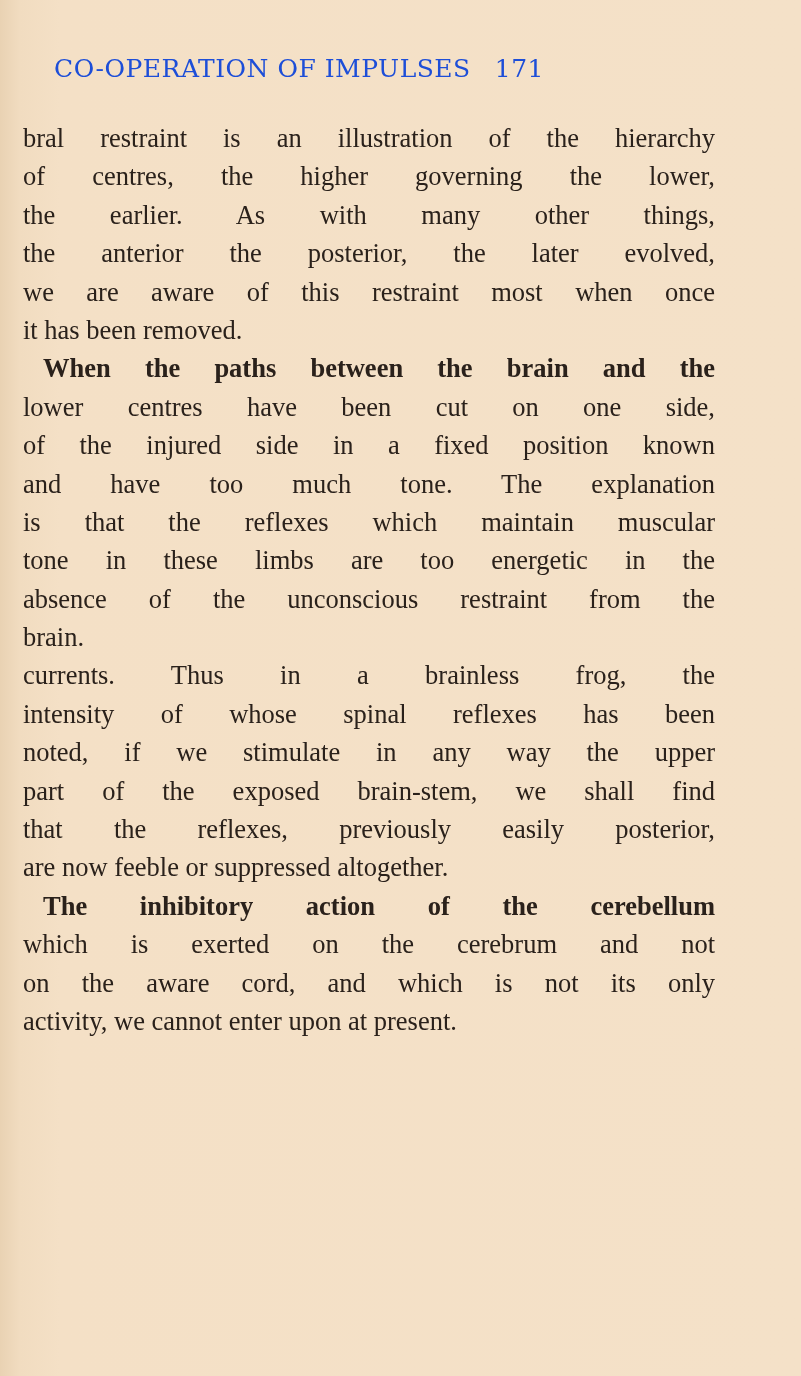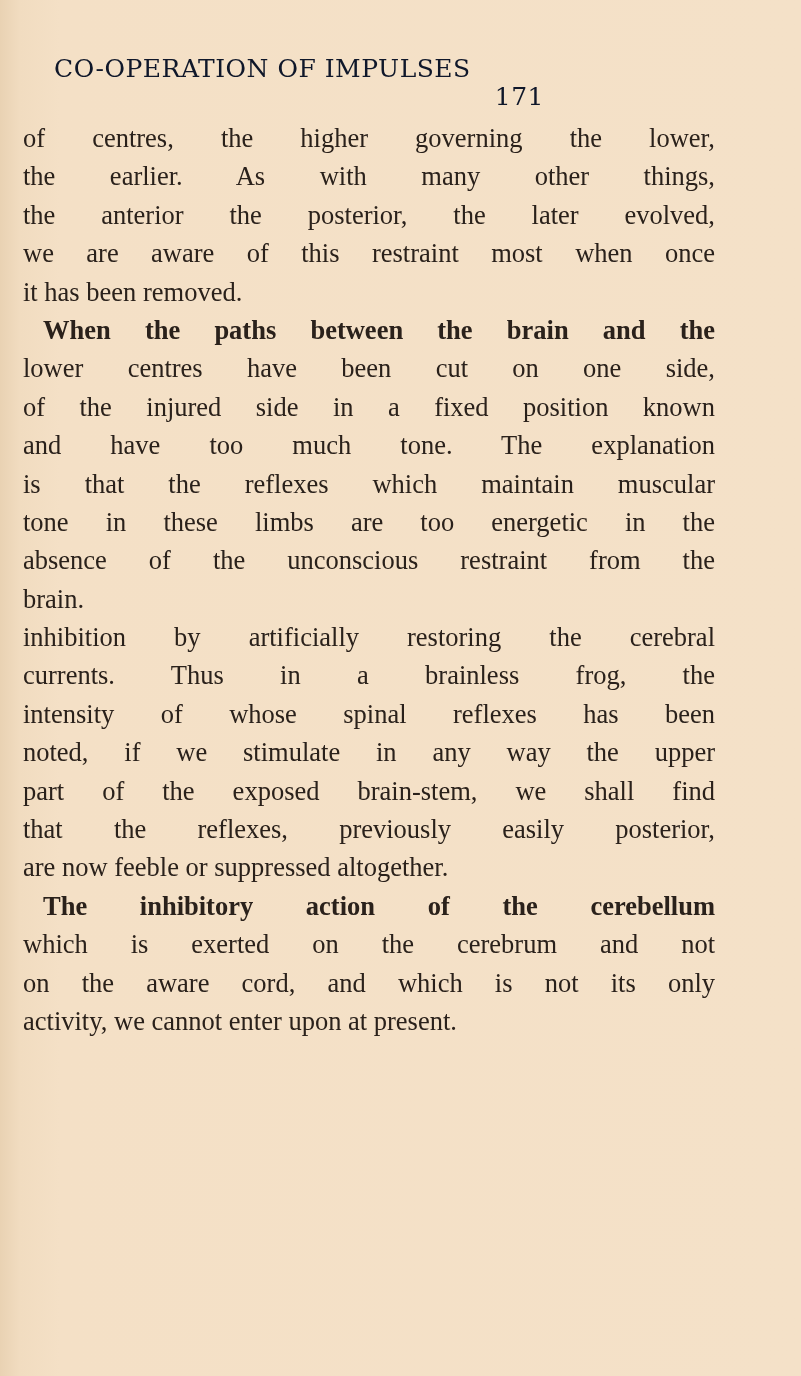--- a/index.html
+++ b/index.html
@@ -21,33 +21,32 @@
       width: 801px;
       height: 1376px;
     }
     .running-head {
       position: absolute;
       top: 54px;
       left: 54px;
       width: 396px;
       font-family: "DejaVu Serif", serif;
       font-size: 25px;
-      color: #0f172a;
+      color: #1d4ed8;
       letter-spacing: 0.5px;
       white-space: nowrap;
       display: flex;
       justify-content: space-between;
     }
     .running-title {
       display: inline-block;
     }
     .page-number {
       display: inline-block;
       margin-left: 24px;
-      margin-top: 28px;
     }
     .body-text {
       position: absolute;
       top: 119px;
       left: 23px;
       width: 692px;
       font-family: "Liberation Serif", serif;
       font-size: 26.5px;
       line-height: 38.4px;
       color: #2a211b;
@@ -72,40 +71,40 @@
 
 <div class="page">
   <div class="running-head">
     <span class="running-title">CO-OPERATION OF IMPULSES</span>
     <span class="page-number">171</span>
   </div>
 
   <div class="body-text">
 
     <div>
+      <span class="line">bral restraint is an illustration of the hierarchy</span>
       <span class="line">of centres, the higher governing the lower,</span>
       <span class="line">the earlier. As with many other things,</span>
       <span class="line">the anterior the posterior, the later evolved,</span>
       <span class="line">we are aware of this restraint most when once</span>
       <span class="line last">it has been removed.</span>
     </div>
 
     <div>
       <span class="line indent">When the paths between the brain and the</span>
       <span class="line">lower centres have been cut on one side,</span>
       <span class="line">of the injured side in a fixed position known</span>
       <span class="line">and have too much tone. The explanation</span>
       <span class="line">is that the reflexes which maintain muscular</span>
       <span class="line">tone in these limbs are too energetic in the</span>
       <span class="line">absence of the unconscious restraint from the</span>
       <span class="line last">brain.</span>
     </div>
 
     <div>
-      <span class="line">inhibition by artificially restoring the cerebral</span>
       <span class="line">currents. Thus in a brainless frog, the</span>
       <span class="line">intensity of whose spinal reflexes has been</span>
       <span class="line">noted, if we stimulate in any way the upper</span>
       <span class="line">part of the exposed brain-stem, we shall find</span>
       <span class="line">that the reflexes, previously easily posterior,</span>
       <span class="line last">are now feeble or suppressed altogether.</span>
     </div>
 
     <div>
       <span class="line indent">The inhibitory action of the cerebellum</span>

